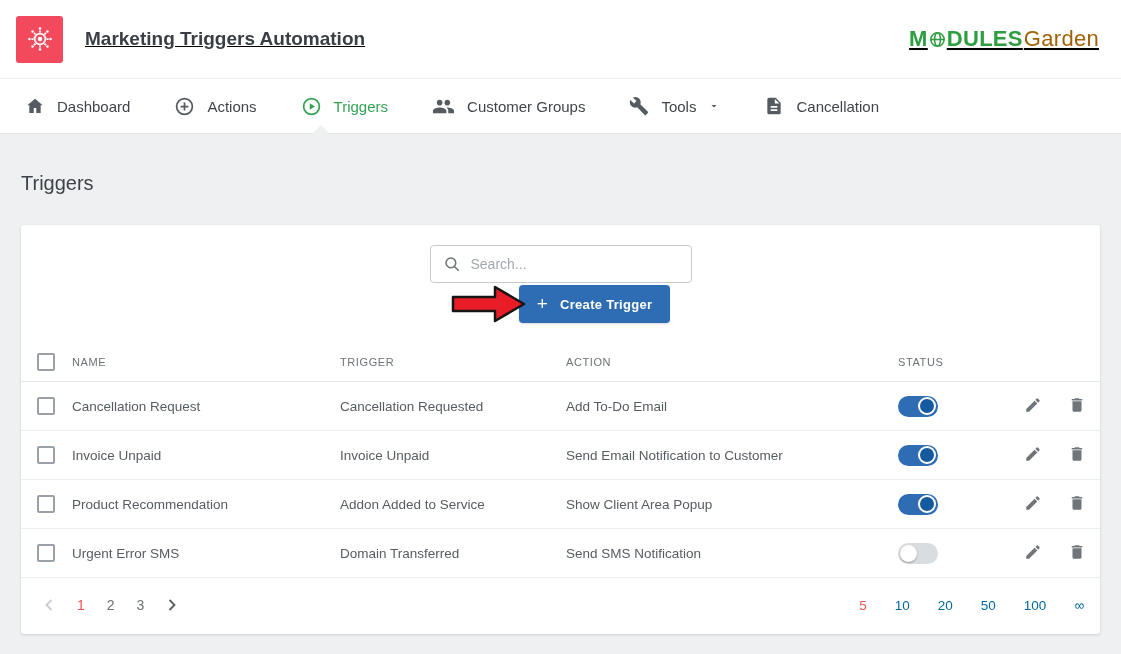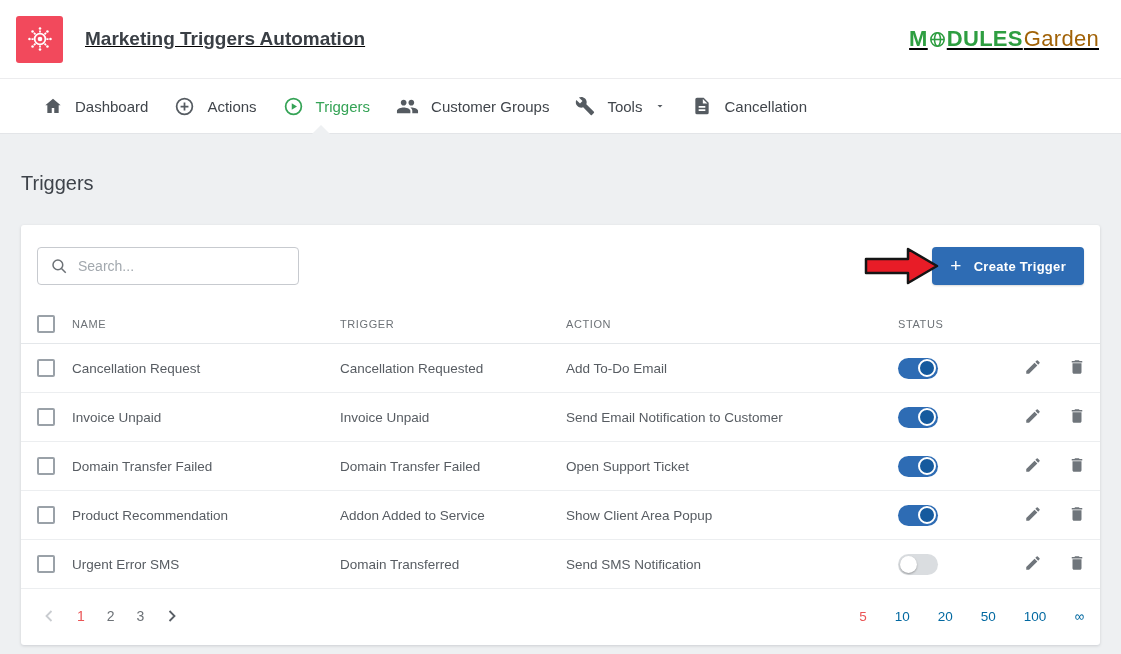--- a/index.html
+++ b/index.html
@@ -12,33 +12,33 @@
 
   
   .topbar { height: 78px; background: #fff; display: flex; align-items: center; padding: 0 16px; text-decoration: underline; }
   .logo-box { width: 47px; height: 47px; border-radius: 3px; background: #f2495c; display: flex; align-items: center; justify-content: center; flex: none; }
   .app-title { margin-left: 22px; font-size: 19px; font-weight: 700; color: #3a3f45; }
   .brand { margin-left: auto; display: flex; align-items: center; font-size: 22px; font-weight: 700; color: #2e9e41; letter-spacing: .3px; padding-right: 6px; }
   .brand .globe { display: flex; align-items: center; margin: 0 1px; }
   .brand .garden { font-weight: 400; color: #a16207; margin-left: 1px; }
 
   
-  .navbar { height: 56px; background: #fff; border-top: 1px solid #ececee; border-bottom: 1px solid #e3e5e8; display: flex; align-items: center; padding: 0 43px; gap: 26px; position: relative; }
+  .navbar { height: 56px; background: #fff; border-top: 1px solid #ececee; border-bottom: 1px solid #e3e5e8; display: flex; align-items: center; padding: 0 25px; gap: 44px; position: relative; }
   .nav-item { display: flex; align-items: center; gap: 12px; font-size: 15px; color: #40454b; cursor: pointer; white-space: nowrap; }
   .nav-item svg { display: block; }
   .nav-item.active { color: #35a356; }
   .nav-notch { position: absolute; bottom: -1px; left: 312px; width: 0; height: 0; border-left: 9px solid transparent; border-right: 9px solid transparent; border-bottom: 9px solid #eef0f2; }
 
   
   .content { padding: 0 21px; }
   .page-title { font-size: 20px; font-weight: 500; color: #3e434a; margin: 38px 0 30px; }
 
   .card { background: #fff; border-radius: 3px; box-shadow: 0 1px 3px rgba(50,58,70,.18); }
 
-  .card-toolbar { display: flex; align-items: center; justify-content: space-between; padding: 20px 16px 18px; }
+  .card-toolbar { display: flex; align-items: center; justify-content: flex-start; padding: 20px 16px 18px; flex-direction: column; }
   .searchbox { width: 262px; height: 38px; border: 1px solid #c7cacf; border-radius: 4px; display: flex; align-items: center; padding: 0 12px; gap: 10px; background: #fff; }
   .searchbox input { border: none; outline: none; flex: 1; font-size: 14px; color: #4a4f55; font-family: inherit; background: transparent; }
   .searchbox input::placeholder { color: #a2a8ae; }
 
   .toolbar-right { display: flex; align-items: center; }
   .annotation-arrow { margin-right: -8px; position: relative; z-index: 2; display: block; }
   .create-btn { display: flex; align-items: center; gap: 12px; background: #2e6cb4; color: #fff; border: none; height: 38px; padding: 0 18px; border-radius: 4px; font-size: 13px; font-weight: 700; letter-spacing: .3px; font-family: inherit; cursor: pointer; box-shadow: 0 1px 2px rgba(0,0,0,.15); }
   .create-btn .plus { font-size: 19px; font-weight: 400; line-height: 1; position: relative; top: -1px; }
 
   
@@ -231,41 +231,20 @@
                 </svg>
           </span>
           <span class="icon-btn">
             <svg width="18" height="18" viewBox="0 0 24 24" fill="#6f757b">
                   <path d="M6 19c0 1.1.9 2 2 2h8c1.1 0 2-.9 2-2V7H6v12zM19 4h-3.5l-1-1h-5l-1 1H5v2h14V4z"></path>
                 </svg>
           </span>
         </td>
       </tr>
 
-      <tr>
-        <td class="col-check"><span class="checkbox"></span></td>
-        <td class="col-name">Domain Transfer Failed</td>
-        <td class="col-trigger">Domain Transfer Failed</td>
-        <td class="col-action">Open Support Ticket</td>
-        <td class="col-status">
-          <span class="toggle"><span class="knob"></span></span>
-        </td>
-        <td class="col-actions">
-          <span class="icon-btn">
-            <svg width="18" height="18" viewBox="0 0 24 24" fill="#6f757b">
-                  <path d="M3 17.25V21h3.75L17.81 9.94l-3.75-3.75L3 17.25zM20.71 7.04a.996.996 0 0 0 0-1.41l-2.34-2.34a.996.996 0 0 0-1.41 0l-1.83 1.83 3.75 3.75 1.83-1.83z"></path>
-                </svg>
-          </span>
-          <span class="icon-btn">
-            <svg width="18" height="18" viewBox="0 0 24 24" fill="#6f757b">
-                  <path d="M6 19c0 1.1.9 2 2 2h8c1.1 0 2-.9 2-2V7H6v12zM19 4h-3.5l-1-1h-5l-1 1H5v2h14V4z"></path>
-                </svg>
-          </span>
-        </td>
-      </tr>
 
       <tr>
         <td class="col-check"><span class="checkbox"></span></td>
         <td class="col-name">Product Recommendation</td>
         <td class="col-trigger">Addon Added to Service</td>
         <td class="col-action">Show Client Area Popup</td>
         <td class="col-status">
           <span class="toggle"><span class="knob"></span></span>
         </td>
         <td class="col-actions">

